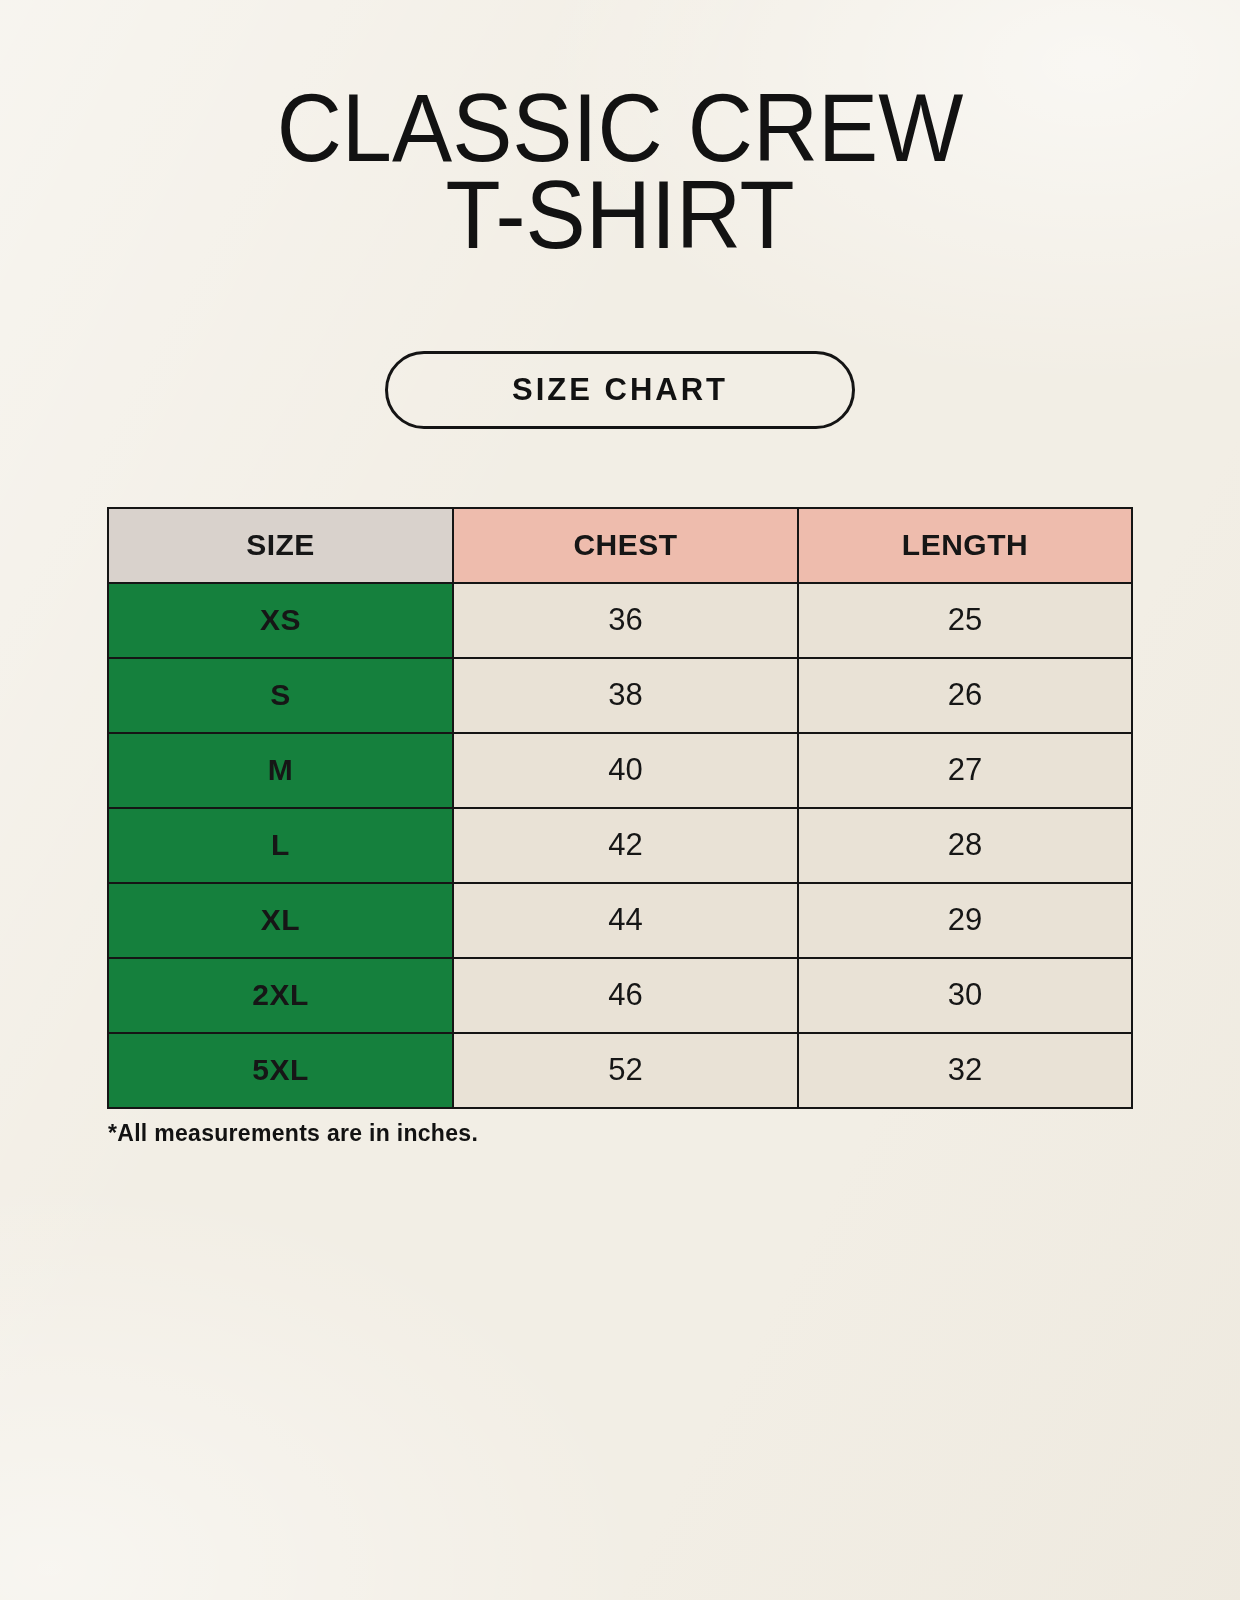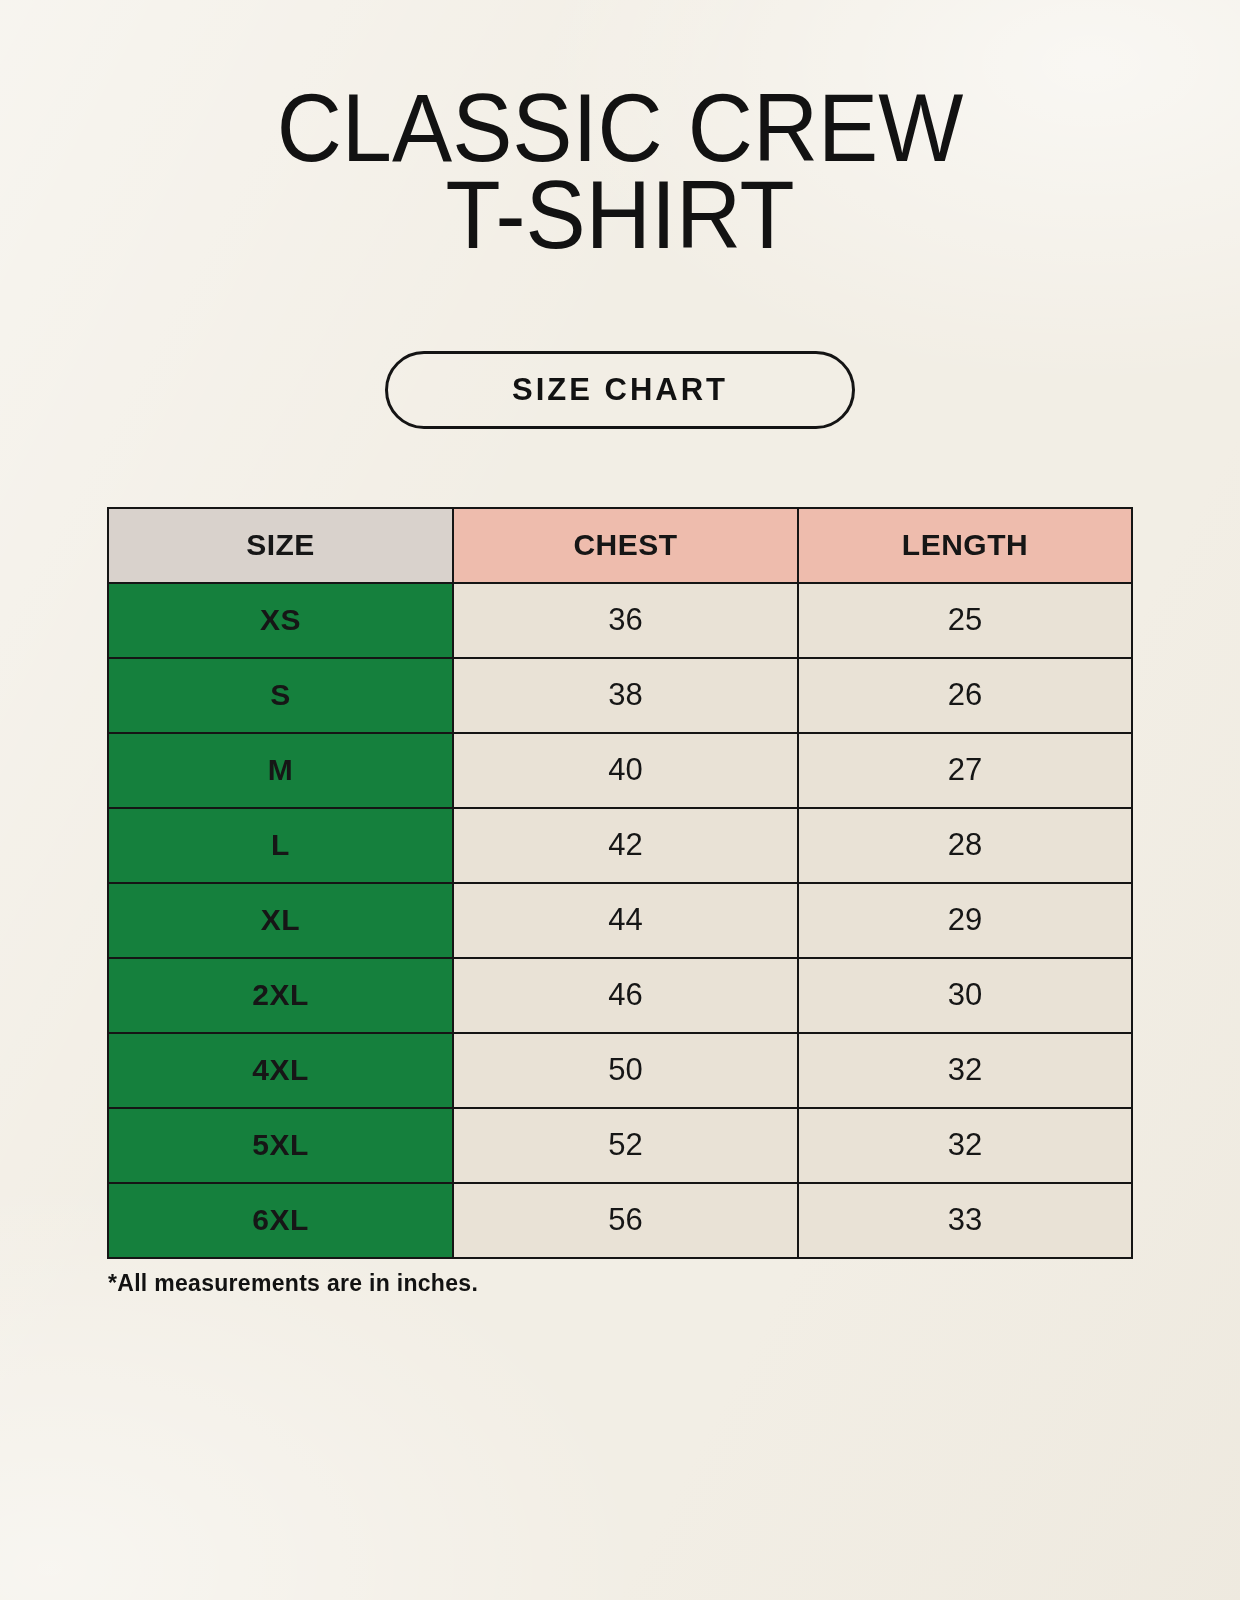--- a/index.html
+++ b/index.html
@@ -134,32 +134,22 @@
         <td class="cell-size">XL</td>
         <td class="cell-num">44</td>
         <td class="cell-num">29</td>
       </tr>
       <tr>
         <td class="cell-size">2XL</td>
         <td class="cell-num">46</td>
         <td class="cell-num">30</td>
       </tr>
       <tr>
-        <td class="cell-size">4XL</td>
-        <td class="cell-num">50</td>
-        <td class="cell-num">32</td>
-      </tr>
-      <tr>
         <td class="cell-size">5XL</td>
         <td class="cell-num">52</td>
         <td class="cell-num">32</td>
-      </tr>
-      <tr>
-        <td class="cell-size">6XL</td>
-        <td class="cell-num">56</td>
-        <td class="cell-num">33</td>
       </tr>
     </tbody>
   </table>
 
   <div class="footnote">*All measurements are in inches.</div>
 
 </div>
 
 </body></html>

